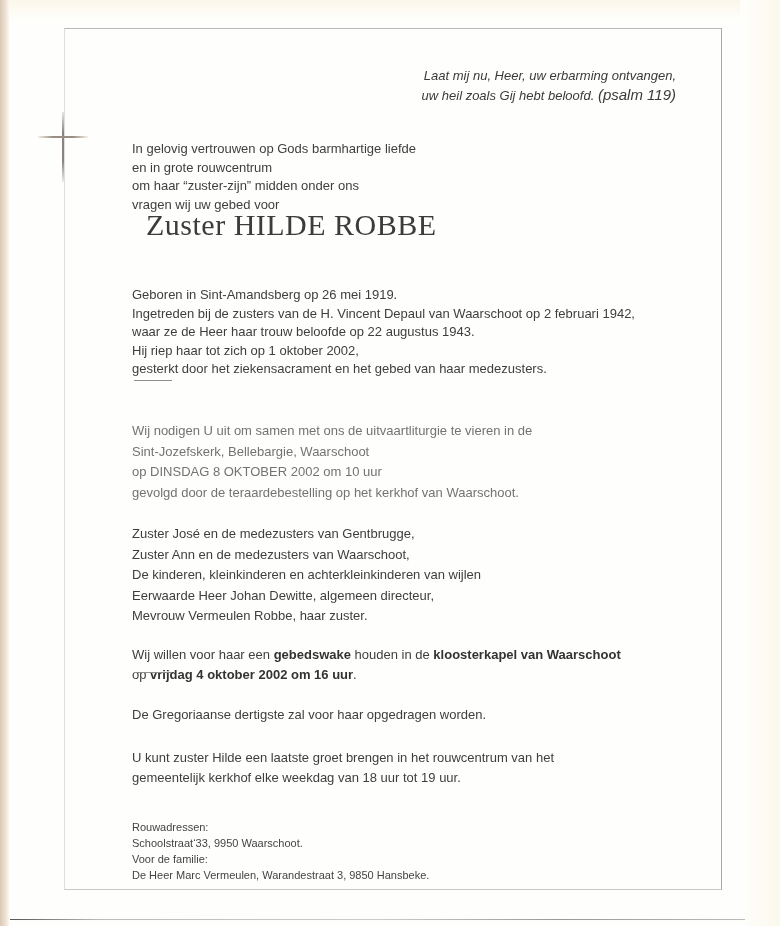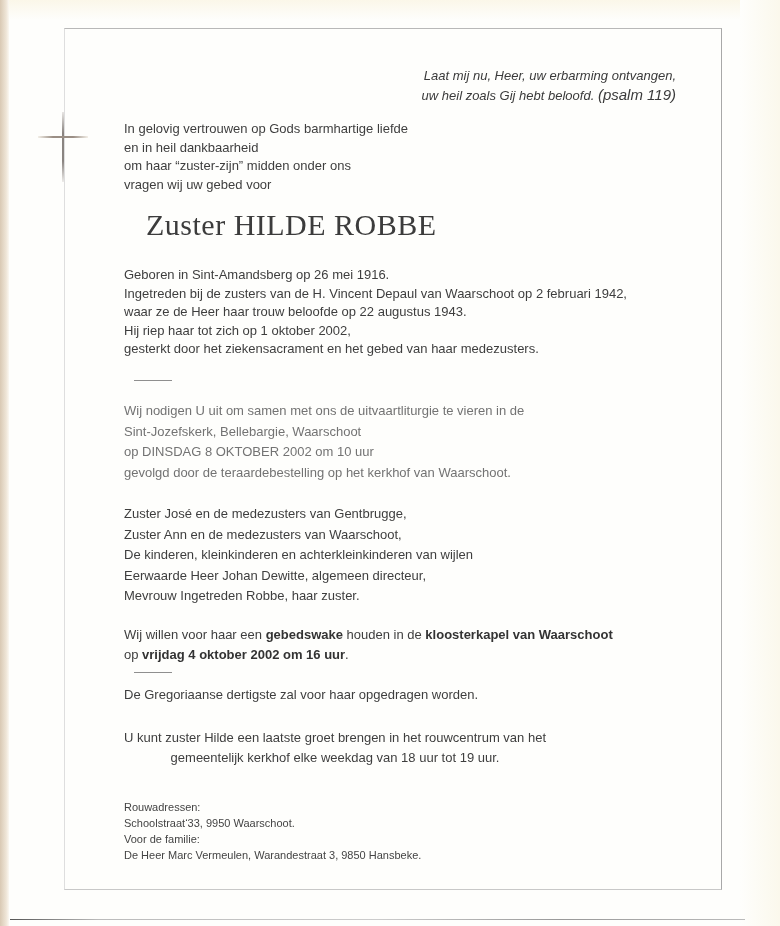--- a/index.html
+++ b/index.html
@@ -80,24 +80,25 @@
       font-style: italic;
       font-size: 13px;
       line-height: 19px;
       color: #3a3a3a;
     }
     .motto .ref {
       font-size: 15px;
     }
     .text-block {
       position: absolute;
-      left: 124px;
+      left: 132px;
       font-size: 13px;
       line-height: 18.5px;
       color: #3e3e3e;
+      margin-top: 20px;
     }
     .intro { top: 120px; }
     .name {
       position: absolute;
       left: 146px;
       top: 208px;
       font-family: "Liberation Serif", serif;
       font-size: 30px;
       letter-spacing: 0.5px;
       color: #3c3c3c;
@@ -115,21 +116,21 @@
     .invite {
       top: 401px;
       font-weight: normal;
       color: #737373;
       line-height: 20.5px;
     }
     .family { top: 504px; line-height: 20.5px; }
     .wake { top: 625px; line-height: 20px; }
     .wake b { color: #333; }
     .gregorian { top: 686px; }
-    .visit { top: 728px; line-height: 20px; text-align: center; }
+    .visit { top: 728px; line-height: 20px; }
     .addresses {
       top: 799px;
       font-size: 11px;
       line-height: 16px;
       color: #444;
     }
     .line { display: block; white-space: nowrap; }
   </style>
 </head>
 <body>
@@ -146,50 +147,50 @@
   <div class="horiz"></div>
 </div>
 
 <div class="motto">
   <span class="line">Laat mij nu, Heer, uw erbarming ontvangen,</span>
   <span class="line"><span>uw heil zoals Gij hebt beloofd.</span> <span class="ref">(psalm 119)</span></span>
 </div>
 
 <div class="text-block intro">
   <span class="line">In gelovig vertrouwen op Gods barmhartige liefde</span>
-  <span class="line">en in heil dankbaarheid</span>
+  <span class="line">en in grote rouwcentrum</span>
   <span class="line">om haar “zuster-zijn” midden onder ons</span>
   <span class="line">vragen wij uw gebed voor</span>
 </div>
 
 <div class="name">Zuster HILDE ROBBE</div>
 
 <div class="text-block bio">
-  <span class="line">Geboren in Sint-Amandsberg op 26 mei 1916.</span>
+  <span class="line">Geboren in Sint-Amandsberg op 26 mei 1919.</span>
   <span class="line">Ingetreden bij de zusters van de H. Vincent Depaul van Waarschoot op 2 februari 1942,</span>
   <span class="line">waar ze de Heer haar trouw beloofde op 22 augustus 1943.</span>
   <span class="line">Hij riep haar tot zich op 1 oktober 2002,</span>
   <span class="line">gesterkt door het ziekensacrament en het gebed van haar medezusters.</span>
 </div>
 
 <div class="separator sep1"></div>
 
 <div class="text-block invite">
   <span class="line">Wij nodigen U uit om samen met ons de uitvaartliturgie te vieren in de</span>
   <span class="line">Sint-Jozefskerk, Bellebargie, Waarschoot</span>
   <span class="line">op DINSDAG 8 OKTOBER 2002 om 10 uur</span>
   <span class="line">gevolgd door de teraardebestelling op het kerkhof van Waarschoot.</span>
 </div>
 
 <div class="text-block family">
   <span class="line">Zuster José en de medezusters van Gentbrugge,</span>
   <span class="line">Zuster Ann en de medezusters van Waarschoot,</span>
   <span class="line">De kinderen, kleinkinderen en achterkleinkinderen van wijlen</span>
   <span class="line">Eerwaarde Heer Johan Dewitte, algemeen directeur,</span>
-  <span class="line">Mevrouw Ingetreden Robbe, haar zuster.</span>
+  <span class="line">Mevrouw Vermeulen Robbe, haar zuster.</span>
 </div>
 
 <div class="text-block wake">
   <span class="line"><span>Wij willen voor haar een </span><b>gebedswake</b><span> houden in de </span><b>kloosterkapel van Waarschoot</b></span>
   <span class="line"><span>op </span><b>vrijdag 4 oktober 2002 om 16 uur</b><span>.</span></span>
 </div>
 
 <div class="separator sep2"></div>
 
 <div class="text-block gregorian">De Gregoriaanse dertigste zal voor haar opgedragen worden.</div>

